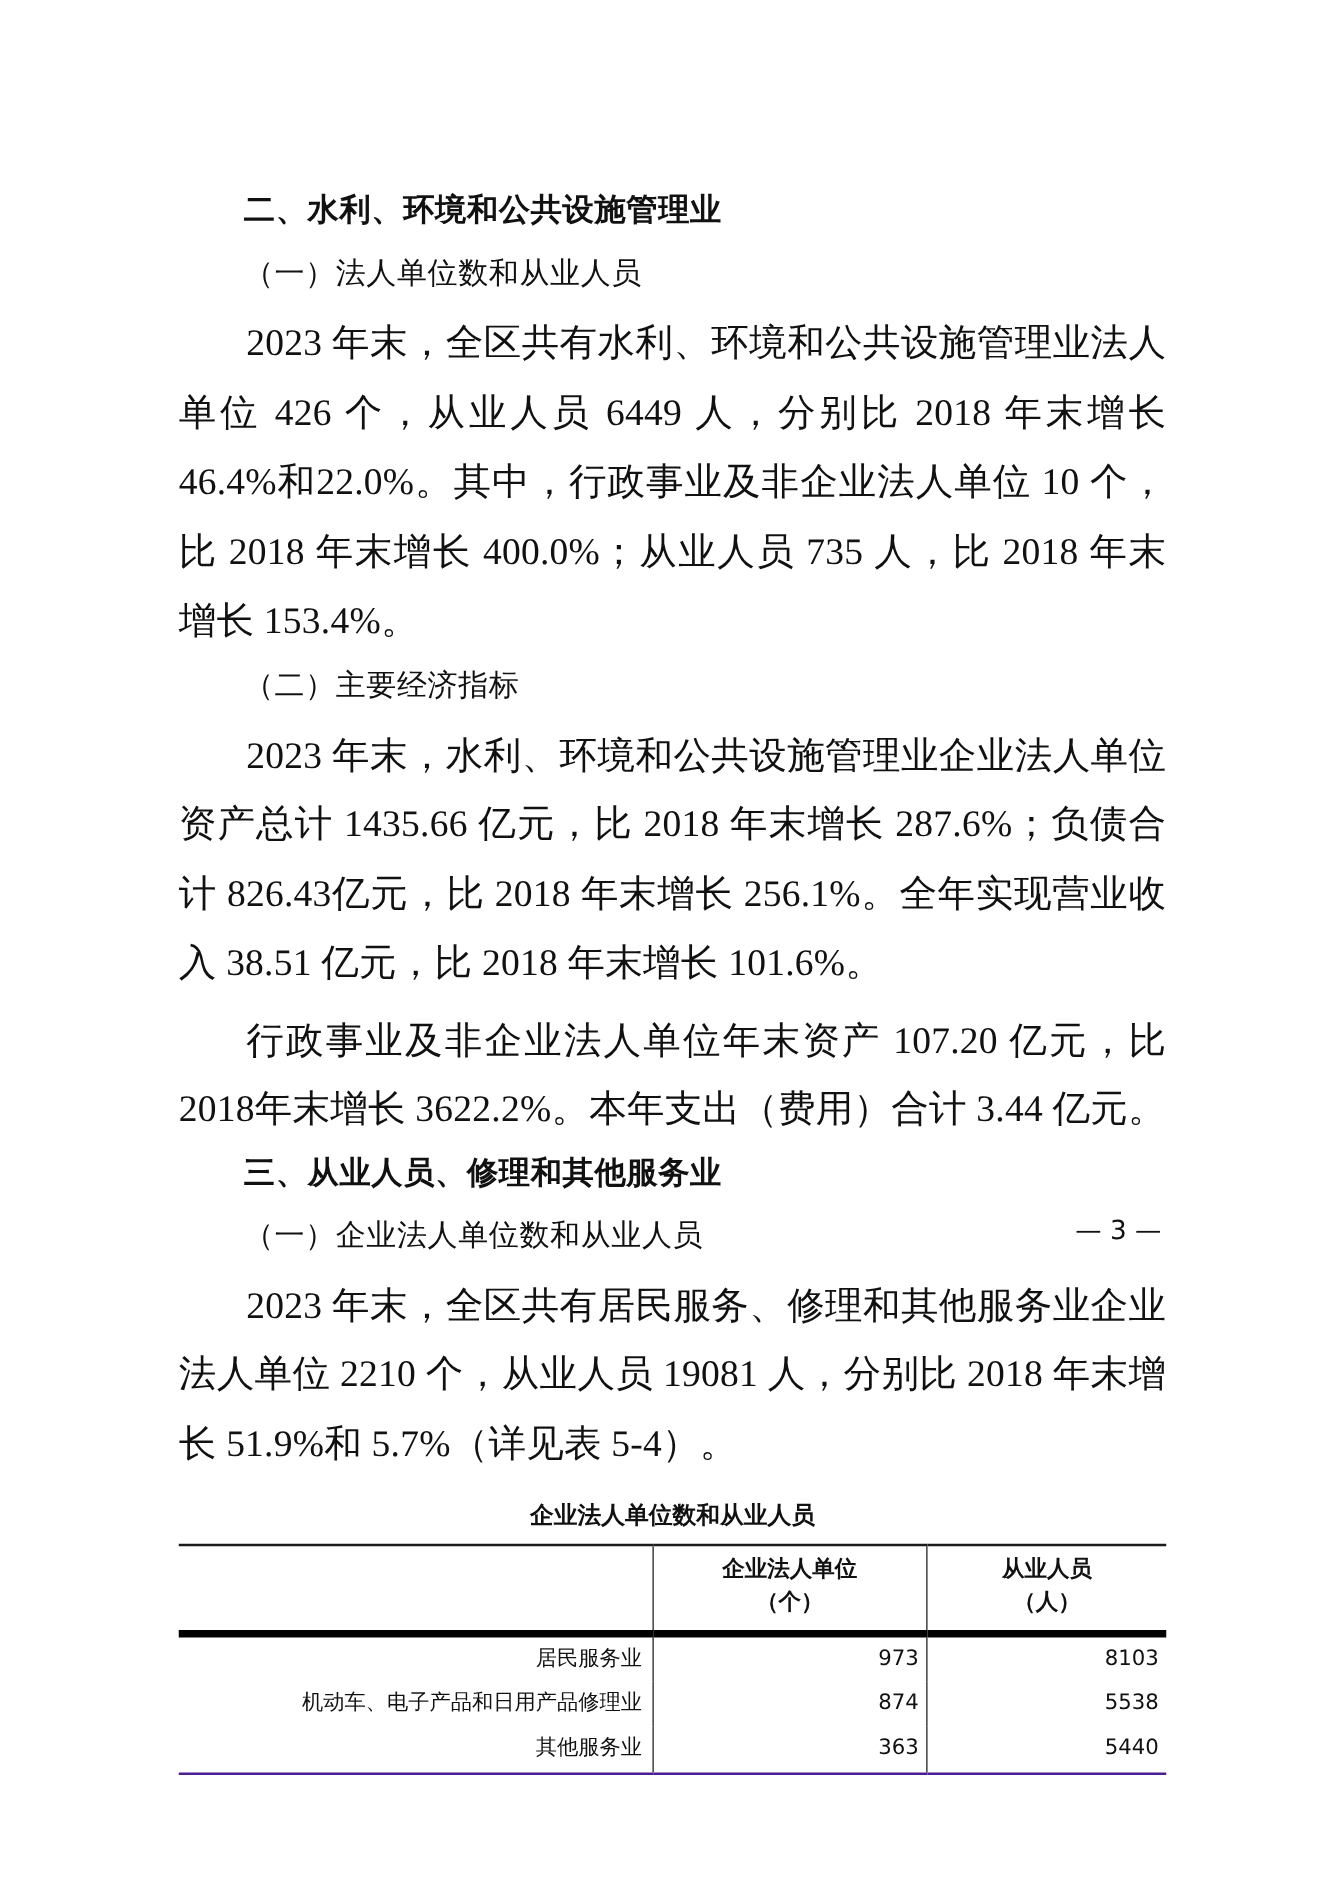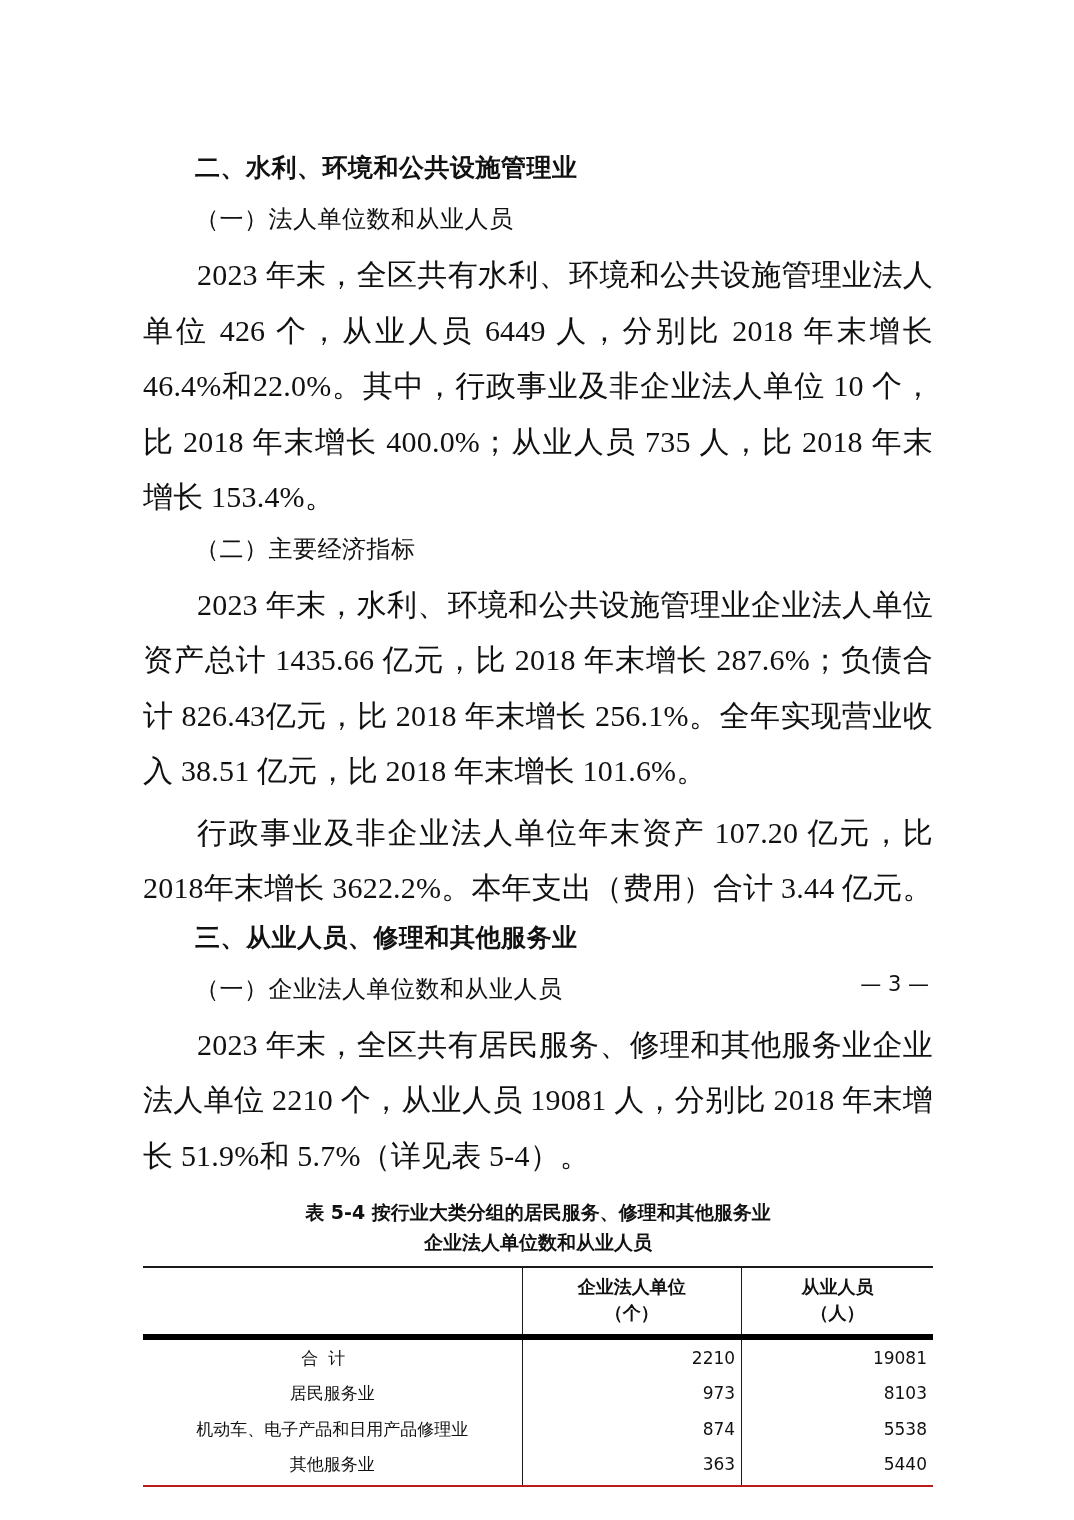--- a/index.html
+++ b/index.html
@@ -91,40 +91,40 @@
   }
   table.data thead th.c1 {
     border-right: 1px solid #1a1a1a;
   }
   table.data tbody td {
     padding: 5px 8px;
     line-height: 1.5;
     font-size: 17px;
   }
   table.data tbody td.label {
-    text-align: center;
+    text-align: right;
     border-right: 1px solid #1a1a1a;
   }
   table.data tbody td.label.total {
     text-align: center;
     letter-spacing: 10px;
     padding-left: 0;
   }
   table.data tbody td.num {
     text-align: right;
     padding-right: 6px;
   }
   table.data tbody td.num.c1 {
     border-right: 1px solid #1a1a1a;
   }
   table.data tbody tr.first-row td {
     padding-top: 6px;
   }
   table.data tbody tr:last-child td {
-    border-bottom: 2px solid #b91c1c;
+    border-bottom: 2px solid #4c1d95;
     padding-bottom: 7px;
   }
   .page-number {
     position: absolute;
     right: 145px;
     bottom: 128px;
     font-family: "DejaVu Sans", "Liberation Sans", sans-serif;
     font-size: 21px;
     color: #111;
   }
@@ -147,44 +147,38 @@
 
     <p class="para tight">行政事业及非企业法人单位年末资产 107.20 亿元，比 2018年末增长 3622.2%。本年支出（费用）合计 3.44 亿元。</p>
 
     <h2 class="section">三、从业人员、修理和其他服务业</h2>
 
     <h3 class="subsection">（一）企业法人单位数和从业人员</h3>
 
     <p class="para">2023 年末，全区共有居民服务、修理和其他服务业企业法人单位 2210 个，从业人员 19081 人，分别比 2018 年末增长 51.9%和 5.7%（详见表 5-4）。</p>
 
     <div class="tbl-caption">
-      <span>表 5-4  按行业大类分组的居民服务、修理和其他服务业</span>
       <span class="cap-line2">企业法人单位数和从业人员</span>
     </div>
 
     <table class="data">
       <thead>
         <tr>
           <th class="blank" style="width:390px;"></th>
           <th class="c1" style="width:215px;">
             <div>企业法人单位</div>
             <div>（个）</div>
           </th>
           <th style="width:185px;">
             <div>从业人员</div>
             <div>（人）</div>
           </th>
         </tr>
       </thead>
       <tbody>
-        <tr class="first-row">
-          <td class="label total">合计</td>
-          <td class="num c1">2210</td>
-          <td class="num">19081</td>
-        </tr>
         <tr>
           <td class="label">居民服务业</td>
           <td class="num c1">973</td>
           <td class="num">8103</td>
         </tr>
         <tr>
           <td class="label">机动车、电子产品和日用产品修理业</td>
           <td class="num c1">874</td>
           <td class="num">5538</td>
         </tr>

